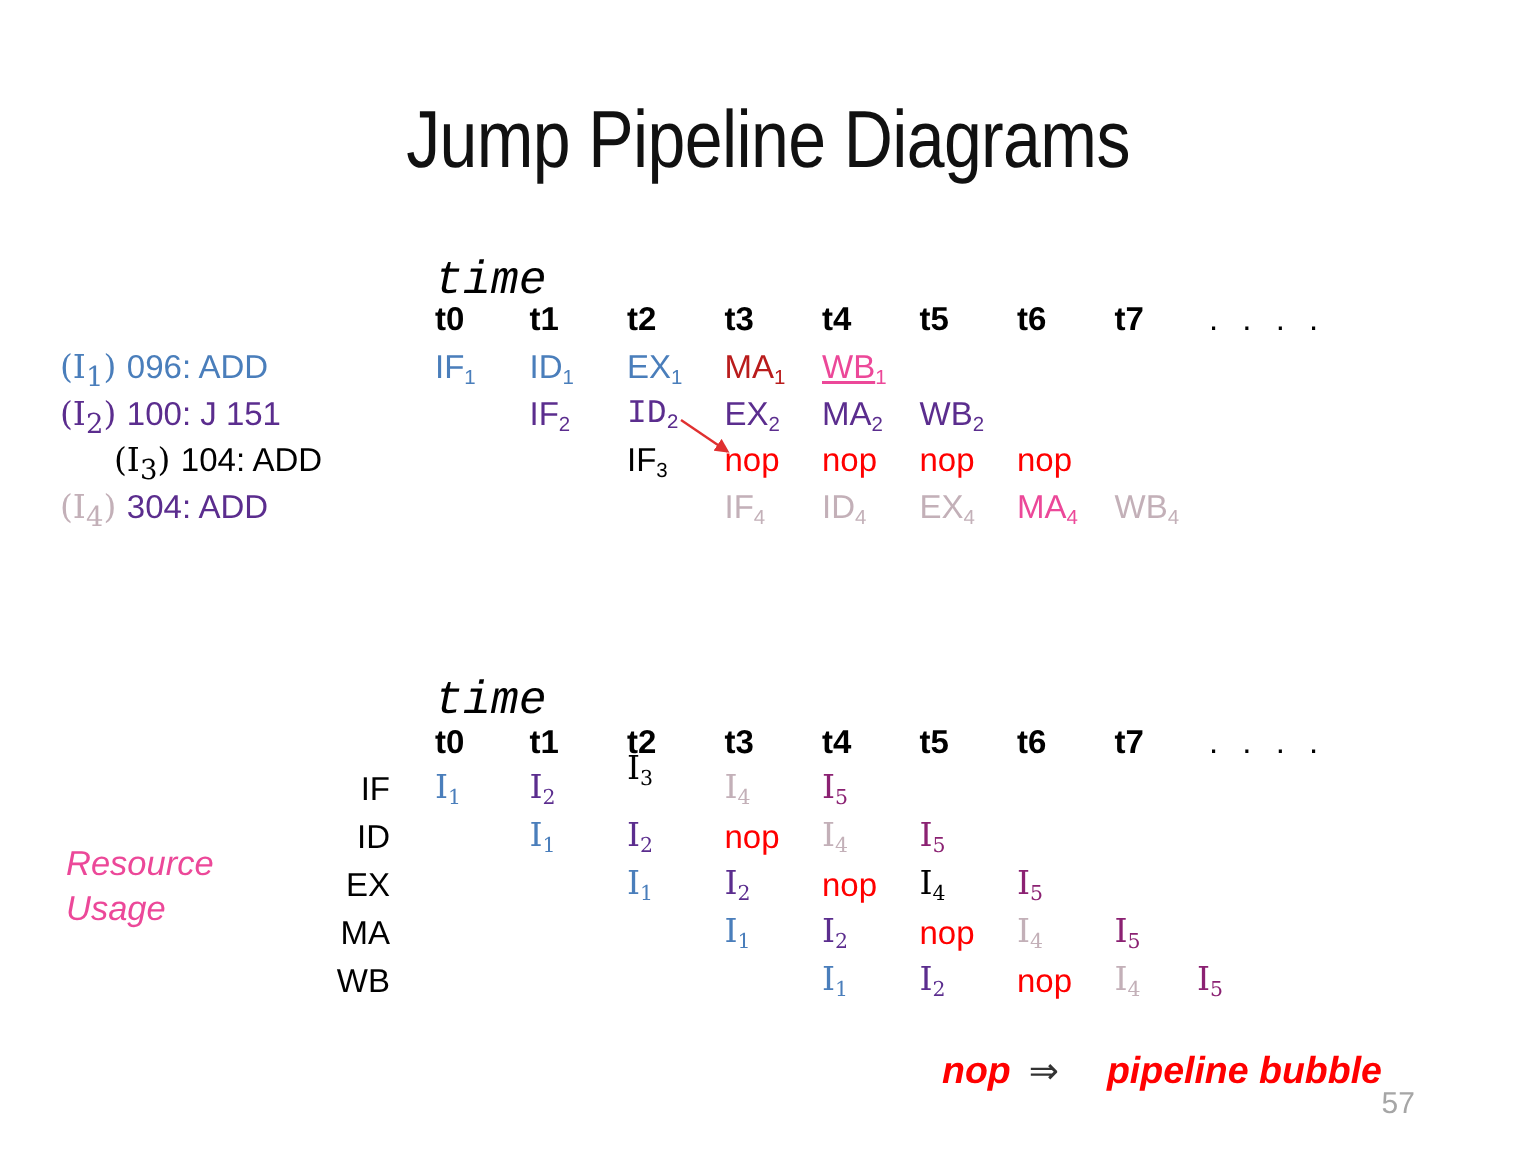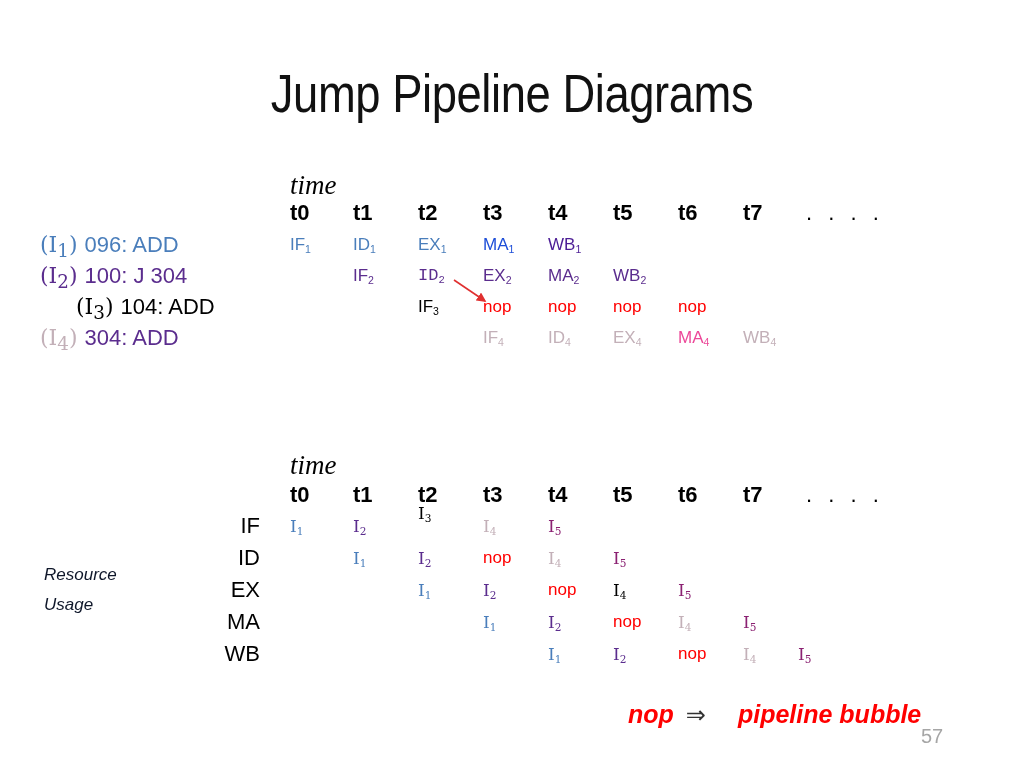--- a/index.html
+++ b/index.html
@@ -30,40 +30,40 @@
     letter-spacing: -0.5px;
     color: #111111;
     transform: scaleX(0.84);
     transform-origin: 50% 50%;
     white-space: nowrap;
   }
 
   
   .cell {
     position: absolute;
-    font-size: 17px;
+    font-size: 22px;
     line-height: 26px;
     white-space: nowrap;
   }
   .cell sub {
     font-size: 0.62em;
     line-height: 0;
     vertical-align: baseline;
     position: relative;
     bottom: -0.28em;
   }
 
   .serif-i { font-family: "DejaVu Serif", "Liberation Serif", serif; }
 
   
   .time-label {
     position: absolute;
-    font-size: 27px;
+    font-size: 31px;
     font-style: italic;
-    font-family: Liberation Serif, serif;
+    font-family: Liberation Mono, monospace;
     color: #000;
   }
   .t-head {
     position: absolute;
     font-size: 22px;
     color: #000000;
     font-weight: bold;
   }
   .dots {
     position: absolute;
@@ -87,24 +87,24 @@
     color: #000;
     text-align: right;
     width: 60px;
   }
 
   
   #resource-usage-caption {
     position: absolute;
     left: 44px;
     top: 560px;
-    font-size: 17px;
+    font-size: 23px;
     line-height: 30px;
     font-style: italic;
-    color: #0f172a;
+    color: #ec4899;
     white-space: pre-line;
   }
 
   
   #legend {
     position: absolute;
     left: 628px;
     top: 700px;
     font-size: 25px;
     font-style: italic;
@@ -142,21 +142,21 @@
 </style>
 </head>
 <body>
 
 <div id="slide-title">Jump Pipeline Diagrams</div>
 
 <div id="diagram-1"></div>
 
 <div id="instruction-list">
     <div class="instr" style="left: 40px; top: 232px;"><span class="serif-i" style="color: rgb(74, 126, 187);">(I<sub>1</sub>)</span><span style="color: rgb(74, 126, 187); margin-left: 7px;">096: ADD</span></div>
-    <div class="instr" style="left: 40px; top: 263px;"><span class="serif-i" style="color: rgb(91, 45, 142);">(I<sub>2</sub>)</span><span style="color: rgb(91, 45, 142); margin-left: 7px;">100: J 304</span></div>
+    <div class="instr" style="left: 40px; top: 263px;"><span class="serif-i" style="color: rgb(91, 45, 142);">(I<sub>2</sub>)</span><span style="color: rgb(91, 45, 142); margin-left: 7px;">100: J 151</span></div>
     <div class="instr" style="left: 40px; top: 294px;"><span class="serif-i" style="color: rgb(0, 0, 0); margin-left: 36px;">(I<sub>3</sub>)</span><span style="color: rgb(0, 0, 0); margin-left: 7px; text-align: center;">104: ADD</span></div>
     <div class="instr" style="left: 40px; top: 325px;"><span class="serif-i" style="color: rgb(195, 176, 184);">(I<sub>4</sub>)</span><span style="color: rgb(91, 45, 142); margin-left: 7px;">304: ADD</span></div>
   </div>
 
 <div class="time-label" style="left:290px; top:170px;">time</div>
 <div id="d1-ticks">
     <div class="t-head" style="left: 290px; top: 200px;">t0</div>
     <div class="t-head" style="left: 353px; top: 200px;">t1</div>
     <div class="t-head" style="left: 418px; top: 200px;">t2</div>
     <div class="t-head" style="left: 483px; top: 200px;">t3</div>
@@ -164,22 +164,22 @@
     <div class="t-head" style="left: 613px; top: 200px;">t5</div>
     <div class="t-head" style="left: 678px; top: 200px;">t6</div>
     <div class="t-head" style="left: 743px; top: 200px;">t7</div>
     <div class="dots" style="left: 806px; top: 200px;">. . . .</div>
   </div>
 
 <div id="d1-cells">
     <div class="cell" style="left: 290px; top: 232px; color: rgb(74, 126, 187);">IF<sub>1</sub></div>
     <div class="cell" style="left: 353px; top: 232px; color: rgb(74, 126, 187); text-align: center;">ID<sub>1</sub></div>
     <div class="cell" style="left: 418px; top: 232px; color: rgb(74, 126, 187);">EX<sub>1</sub></div>
-    <div class="cell" style="left: 483px; top: 232px; color: #1d4ed8;">MA<sub>1</sub></div>
-    <div class="cell" style="left: 548px; top: 232px; color: #4c1d95;">WB<sub>1</sub></div>
+    <div class="cell" style="left: 483px; top: 232px; color: #b91c1c;">MA<sub>1</sub></div>
+    <div class="cell" style="left: 548px; top: 232px; color: #ec4899; text-decoration: underline;">WB<sub>1</sub></div>
     <div class="cell" style="left: 353px; top: 263px; color: rgb(91, 45, 142);">IF<sub>2</sub></div>
     <div class="cell" style="left: 418px; top: 263px; color: rgb(91, 45, 142); font-family: Liberation Mono, monospace;">ID<sub>2</sub></div>
     <div class="cell" style="left: 483px; top: 263px; color: rgb(91, 45, 142);">EX<sub>2</sub></div>
     <div class="cell" style="left: 548px; top: 263px; color: rgb(91, 45, 142);">MA<sub>2</sub></div>
     <div class="cell" style="left: 613px; top: 263px; color: rgb(91, 45, 142);">WB<sub>2</sub></div>
     <div class="cell" style="left: 418px; top: 294px; color: rgb(0, 0, 0);">IF<sub>3</sub></div>
     <div class="cell" style="left: 483px; top: 294px; color: rgb(255, 0, 0);">nop</div>
     <div class="cell" style="left: 548px; top: 294px; color: rgb(255, 0, 0);">nop</div>
     <div class="cell" style="left: 613px; top: 294px; color: rgb(255, 0, 0);">nop</div>
     <div class="cell" style="left: 678px; top: 294px; color: rgb(255, 0, 0);">nop</div>

